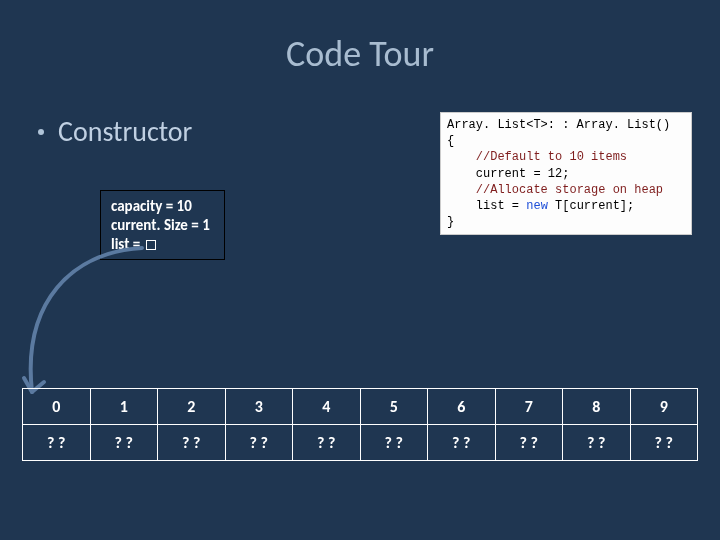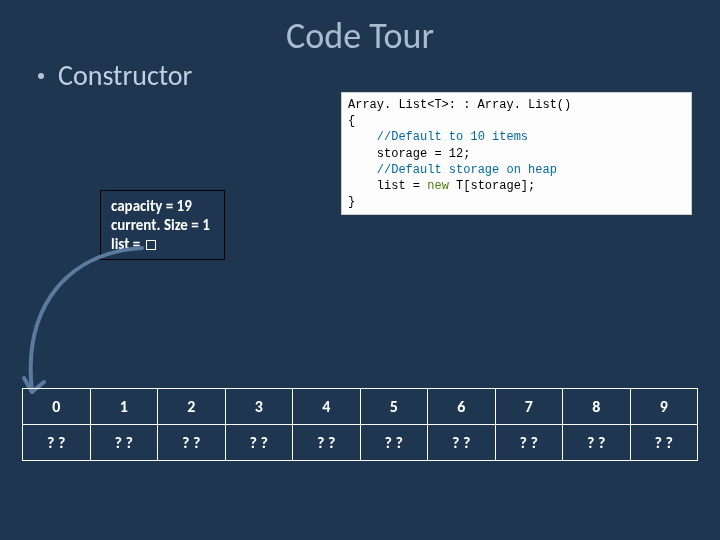--- a/index.html
+++ b/index.html
@@ -9,26 +9,27 @@
     background: #1f3651;
     font-family: "Calibri", "Segoe UI", sans-serif;
     color: #b0c4d8;
     position: relative;
     overflow: hidden;
   }
   .title {
     text-align: center;
     font-size: 36px;
     color: #a8bcd0;
-    padding-top: 14px;
+    padding-top: 32px;
     font-weight: 400;
   }
   .bullet-row {
     display: flex;
     align-items: center;
+    margin-top: 38px;
     margin-left: 38px;
   }
   .bullet {
     width: 6px;
     height: 6px;
     background: #b0c4d8;
     border-radius: 50%;
     margin-right: 14px;
   }
   .bullet-text {
@@ -53,32 +54,32 @@
   .state-box .sq {
     display: inline-block;
     width: 10px; height: 10px;
     border: 1px solid #fff;
     vertical-align: -1px;
     margin-left: 2px;
   }
   .code-box {
     position: absolute;
     right: 28px;
-    top: 92px;
-    width: 351px;
+    top: 112px;
+    width: 252px;
     background: #fdfdfd;
     color: #000;
     font-family: "Courier New", monospace;
     font-size: 12px;
     line-height: 1.35;
     padding: 4px 6px;
     border: 1px solid #ccc;
   }
-  .code-box .kw  { color: #4d7c0f; text-align: center; }
-  .code-box .cm  { color: #0369a1; }
+  .code-box .kw  { color: #1d4ed8; text-align: center; }
+  .code-box .cm  { color: #7f1d1d; }
   .code-box .sig { color: #000; }
   .arrow-svg {
     position: absolute;
     left: 12px;
     top: 242px;
     width: 180px;
     height: 170px;
     pointer-events: none;
   }
   .table-wrap {
@@ -111,36 +112,36 @@
 <body>
 
 <div class="title">Code Tour</div>
 
 <div class="bullet-row">
   <div class="bullet"></div>
   <div class="bullet-text">Constructor</div>
 </div>
 
 <div class="state-box">
-  <div class="line">capacity = 19</div>
+  <div class="line">capacity = 10</div>
   <div class="line">current. Size = 1</div>
   <div class="line">
     <span>list = </span><span class="sq"></span>
   </div>
 </div>
 
 <div class="code-box">
   <div>
     <span class="sig">Array. List&lt;T&gt;: : Array. List</span><span>()</span>
   </div>
   <div>{</div>
   <div>&nbsp;&nbsp;&nbsp;&nbsp;<span class="cm">//Default to 10 items</span></div>
-  <div>&nbsp;&nbsp;&nbsp;&nbsp;<span>storage = </span><span>12</span><span>;</span></div>
-  <div>&nbsp;&nbsp;&nbsp;&nbsp;<span class="cm">//Default storage on heap</span></div>
-  <div>&nbsp;&nbsp;&nbsp;&nbsp;<span>list = </span><span class="kw">new</span><span> T[storage];</span></div>
+  <div>&nbsp;&nbsp;&nbsp;&nbsp;<span>current = </span><span>12</span><span>;</span></div>
+  <div>&nbsp;&nbsp;&nbsp;&nbsp;<span class="cm">//Allocate storage on heap</span></div>
+  <div>&nbsp;&nbsp;&nbsp;&nbsp;<span>list = </span><span class="kw">new</span><span> T[current];</span></div>
   <div>}</div>
 </div>
 
 <svg class="arrow-svg" viewBox="0 0 180 170">
   <path d="M130 6 C 60 10, 10 60, 20 150" stroke="#5b7aa0" stroke-width="4" fill="none" stroke-linecap="round"></path>
   <path d="M20 150 L12 136 M20 150 L32 140" stroke="#5b7aa0" stroke-width="4" fill="none" stroke-linecap="round"></path>
 </svg>
 
 <div class="table-wrap">
   <table class="arr">

